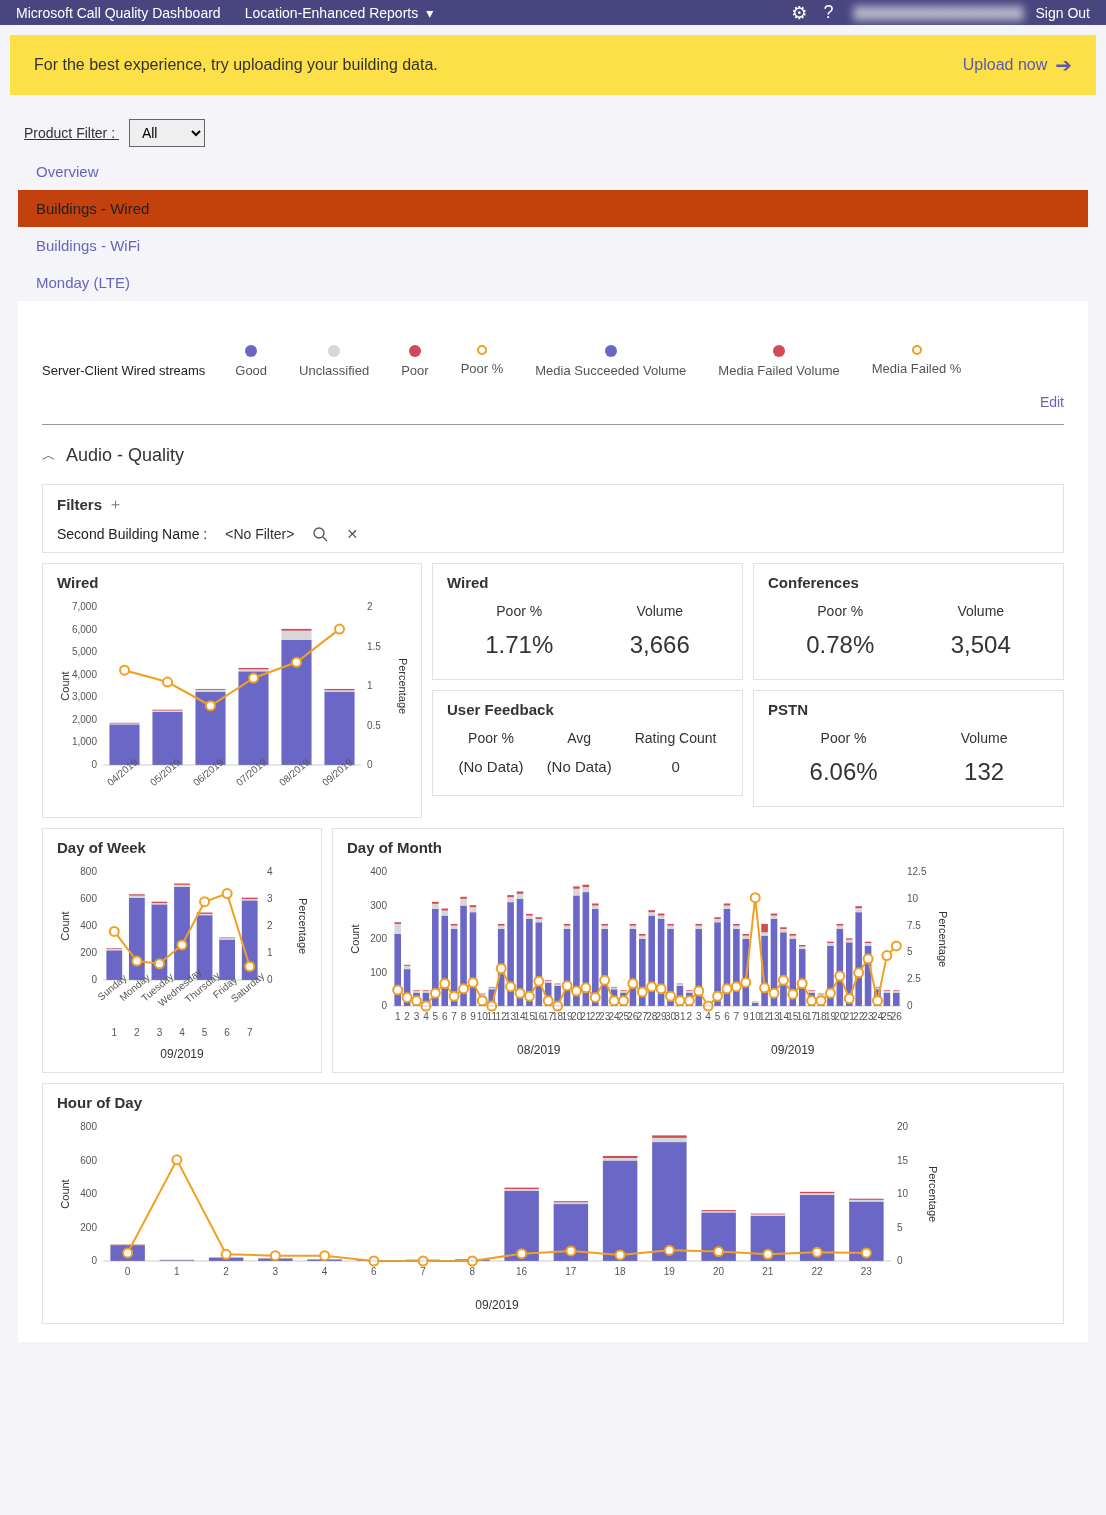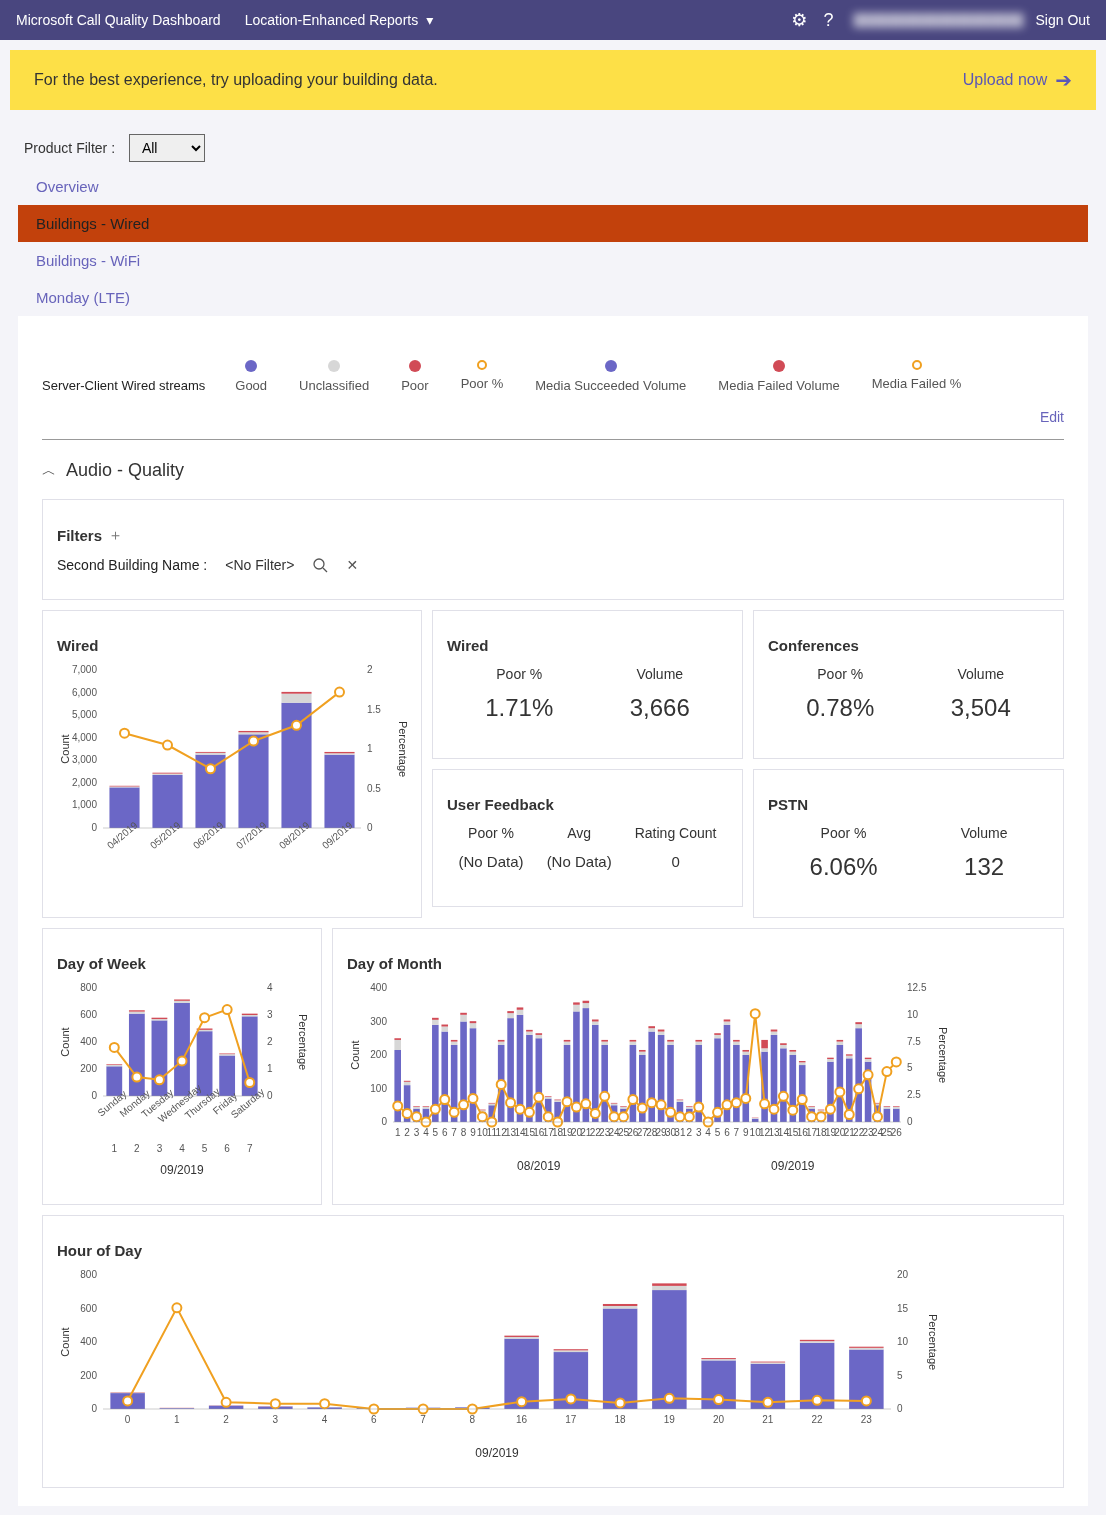--- a/index.html
+++ b/index.html
@@ -1,50 +1,50 @@
 <!DOCTYPE html>
 <html><head>
 <meta charset="utf-8">
 <style>
   * { box-sizing: border-box; margin: 0; padding: 0; font-family: "Segoe UI", Arial, sans-serif; }
   body { background: #f4f4f9; color: #333; width: 1106px; }
   
-  .topbar { background: #49467f; color: #fff; height: 40px; display: flex; align-items: center; padding: 0 16px; font-size: 14px; }
+  .topbar { background: #49467f; color: #fff; height: 25px; display: flex; align-items: center; padding: 0 16px; font-size: 14px; }
   .topbar .title { font-weight: 400; }
   .topbar .dd { margin-left: 24px; display:flex; align-items:center; gap:8px; cursor:pointer;}
   .topbar .spacer { flex: 1; }
   .topbar .icon { margin: 0 8px; cursor:pointer; font-size:18px;}
   .topbar .blur { filter: blur(4px); opacity:.6; margin:0 12px; font-size:12px;}
   
   .banner { background: #fde047; margin: 10px; padding: 18px 24px; display:flex; align-items:center; font-size:16px; color:#333;}
   .banner .spacer{flex:1;}
   .banner .link{ color:#5b57b5; font-size:16px; cursor:pointer;}
   .banner .arrow{ color:#5b57b5; margin-left:8px; font-size:20px;}
   
-  .filterrow { padding: 14px 24px 6px; font-size:14px;}
+  .filterrow { padding: 14px 24px 6px; font-size:14px;text-decoration:underline;}
   .filterrow select{ border:1px solid #666; padding:4px 30px 4px 8px; font-size:14px; margin-left:10px;}
   
   .tabs { display:flex; gap:0; padding:0 18px; font-size:15px; color:#6864bb;flex-direction:column;}
   .tab { padding:10px 18px; cursor:pointer;}
   .tab.active{ background:#c2410c; color:#222;}
   .content{ background:#fff; margin:0 18px 18px; padding:18px 24px; }
   
   .legendrow { display:flex; align-items:flex-end; gap:20px; padding:26px 0 10px; font-size:13px; color:#555;}
   .legendrow .lbl{ font-size:13px; color:#222; margin-right:10px;}
   .lg { text-align:center; }
   .lg .dot{ width:12px; height:12px; border-radius:50%; margin:0 auto 6px;}
   .lg .ring{ width:10px; height:10px; border-radius:50%; border:2px solid #f0a020; background:#fff; margin:0 auto 6px;}
   .editrow{ text-align:right; padding:6px 0 14px; font-size:14px;}
   .editrow a{ color:#6864bb; cursor:pointer;}
   hr.thin{ border:none; border-top:1px solid #999; margin-bottom:20px;}
   
   .sec{ display:flex; align-items:center; gap:10px; font-size:18px; color:#333; margin-bottom:18px;}
   .sec .chev{ font-size:14px; color:#555;}
   
-  .card{ border:1px solid #e0e0e8; padding:26px 14px; background:#fff;}
+  .card{ border:1px solid #e0e0e8; padding:10px 14px; background:#fff;}
   .cardtitle{ font-weight:600; font-size:15px; margin-bottom:6px;}
   .filterscard{ margin-bottom:10px;}
   .filterscard .hd{ font-weight:600; font-size:15px; display:flex; align-items:center; gap:6px; margin-bottom:12px;}
   .filterscard .row2{ display:flex; align-items:center; gap:18px; font-size:14px;}
   .row2 .lbl2{ color:#222;}
   .row2 .val2{ color:#333;}
   .row2 .ic{ color:#555; cursor:pointer;}
   .grid1{ display:grid; grid-template-columns: 380px 1fr 1fr; gap:10px;}
   .statbox{ display:flex; justify-content:space-around; text-align:center; padding:6px 0 10px;}
   .statbox .lbl{ font-size:14px; color:#333; margin-bottom:12px;}

